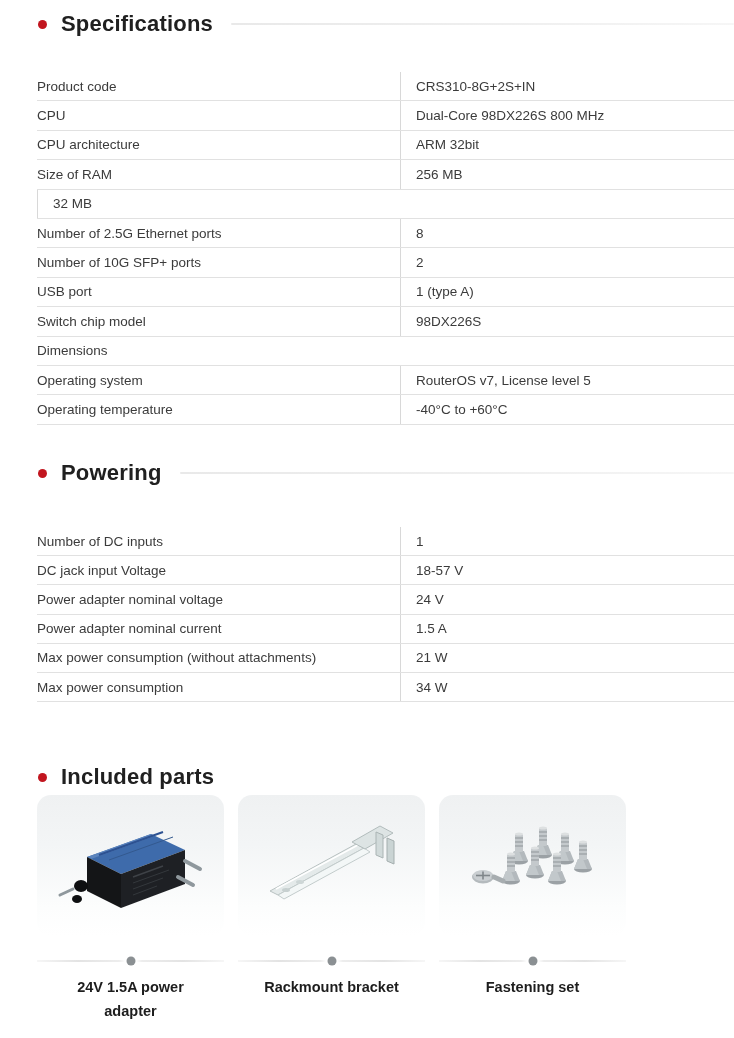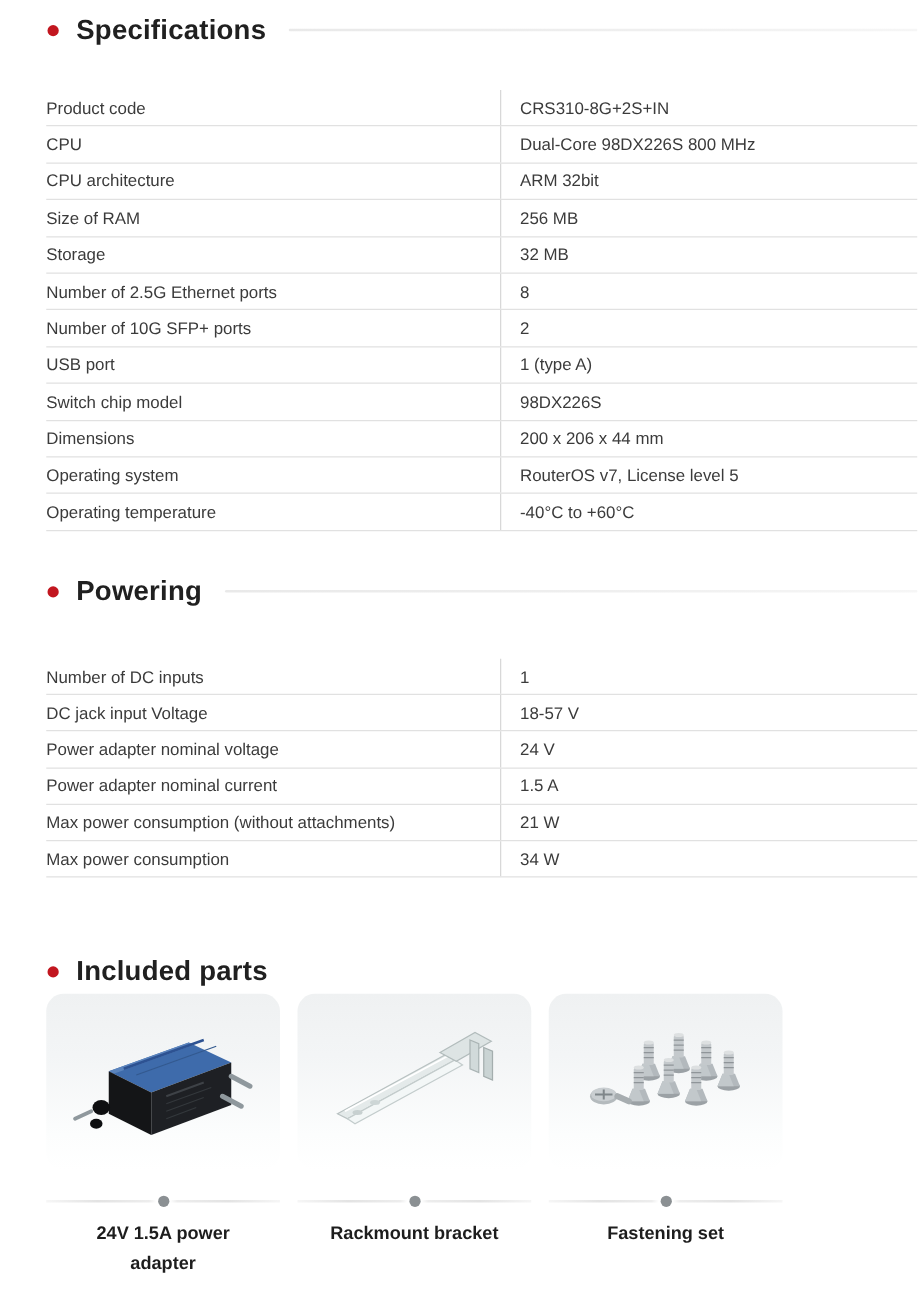--- a/index.html
+++ b/index.html
@@ -75,42 +75,40 @@
     </div>
     <div class="spec-row">
       <div class="cell label">CPU architecture</div>
       <div class="cell value">ARM 32bit</div>
     </div>
     <div class="spec-row">
       <div class="cell label">Size of RAM</div>
       <div class="cell value">256 MB</div>
     </div>
     <div class="spec-row">
-      <div class="cell label">Storage</div>
       <div class="cell value">32 MB</div>
     </div>
     <div class="spec-row">
       <div class="cell label">Number of 2.5G Ethernet ports</div>
       <div class="cell value">8</div>
     </div>
     <div class="spec-row">
       <div class="cell label">Number of 10G SFP+ ports</div>
       <div class="cell value">2</div>
     </div>
     <div class="spec-row">
       <div class="cell label">USB port</div>
       <div class="cell value">1 (type A)</div>
     </div>
     <div class="spec-row">
       <div class="cell label">Switch chip model</div>
       <div class="cell value">98DX226S</div>
     </div>
     <div class="spec-row">
       <div class="cell label">Dimensions</div>
-      <div class="cell value">200 x 206 x 44 mm</div>
     </div>
     <div class="spec-row">
       <div class="cell label">Operating system</div>
       <div class="cell value">RouterOS v7, License level 5</div>
     </div>
     <div class="spec-row">
       <div class="cell label">Operating temperature</div>
       <div class="cell value">-40°C to +60°C</div>
     </div>
   </div>

